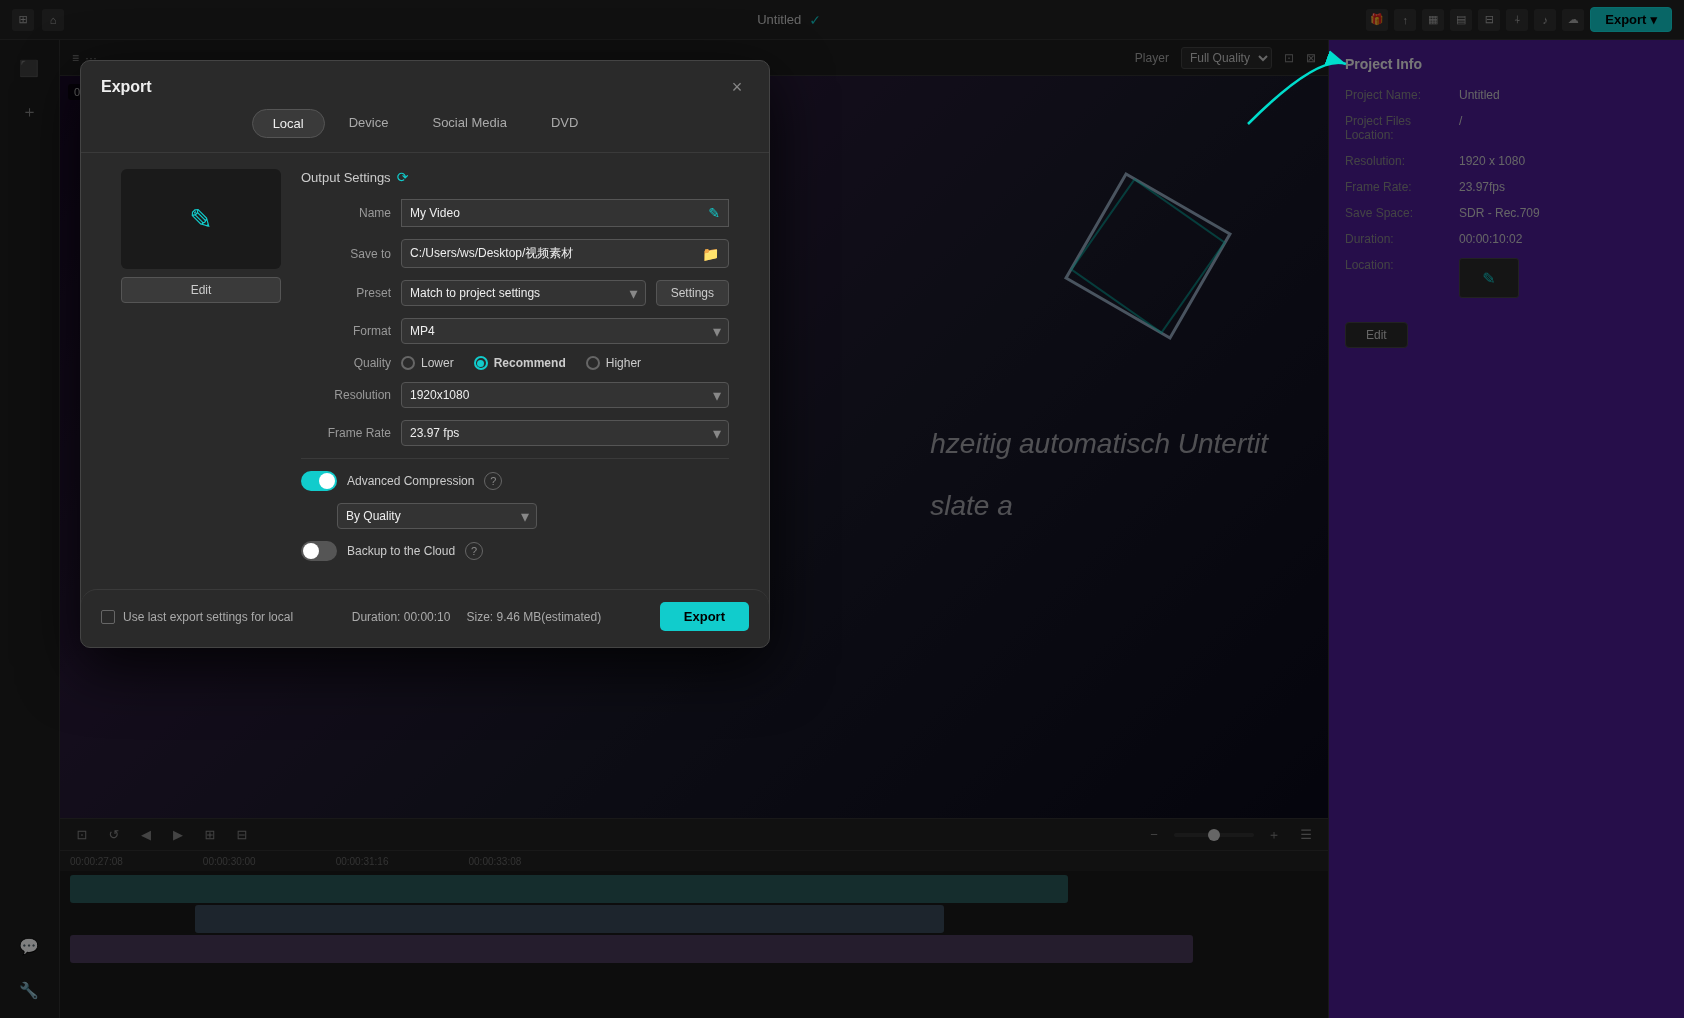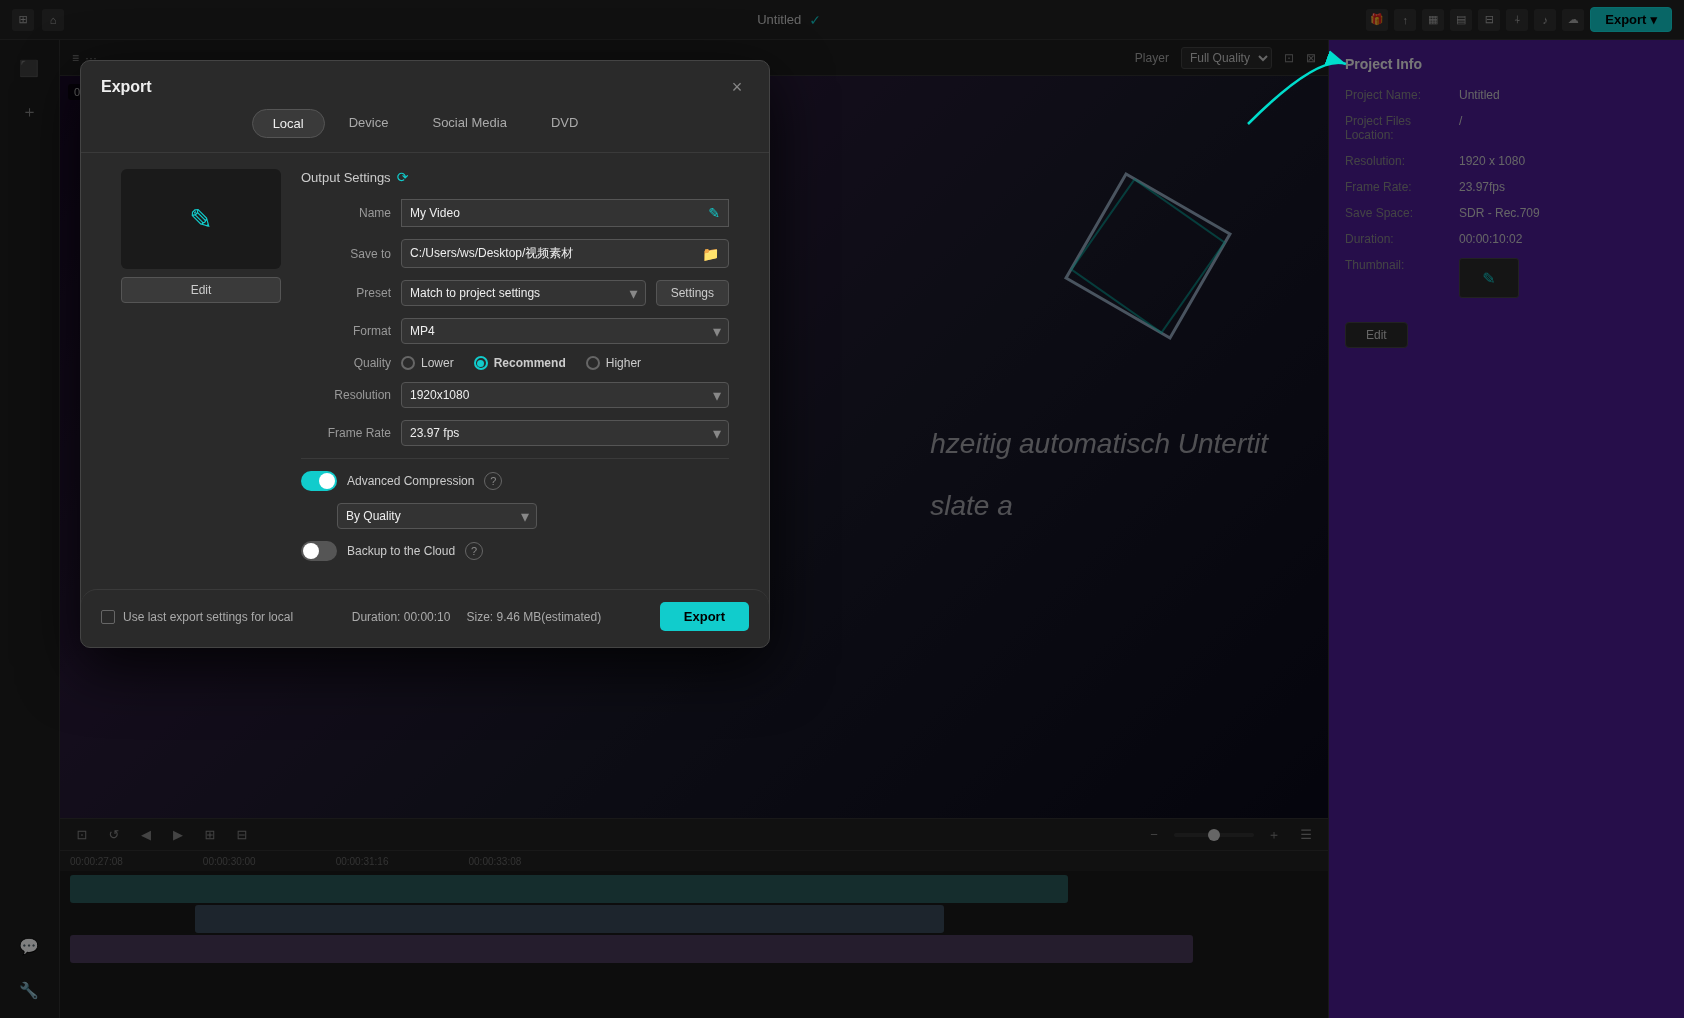--- a/index.html
+++ b/index.html
@@ -756,21 +756,21 @@
     </div>
     <div class="info-row">
       <span class="info-label">Save Space:</span>
       <span class="info-value">SDR - Rec.709</span>
     </div>
     <div class="info-row">
       <span class="info-label">Duration:</span>
       <span class="info-value">00:00:10:02</span>
     </div>
     <div class="info-row">
-      <span class="info-label">Thumbnail:</span>
+      <span class="info-label">Location:</span>
       <div class="thumbnail-area">✎</div>
     </div>
     <button class="edit-btn">Edit</button>
   </div>
 
 </div>
 
 <svg class="cyan-arrow" width="120" height="90" viewBox="0 0 120 90">
   <defs>
     <marker id="arrowhead" markerWidth="8" markerHeight="6" refX="8" refY="3" orient="auto">

